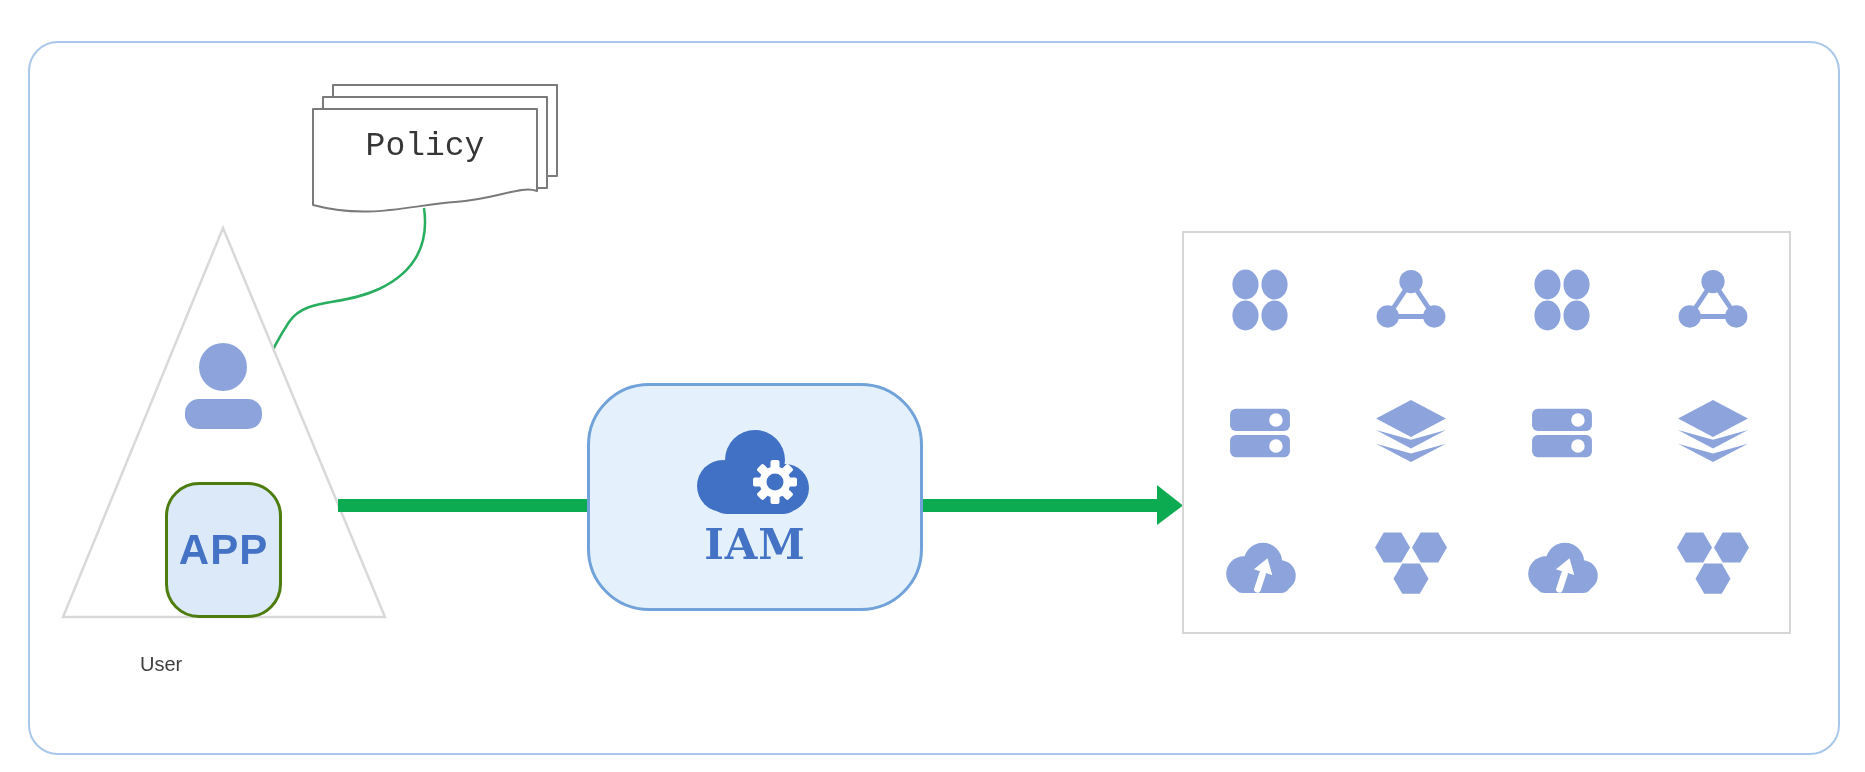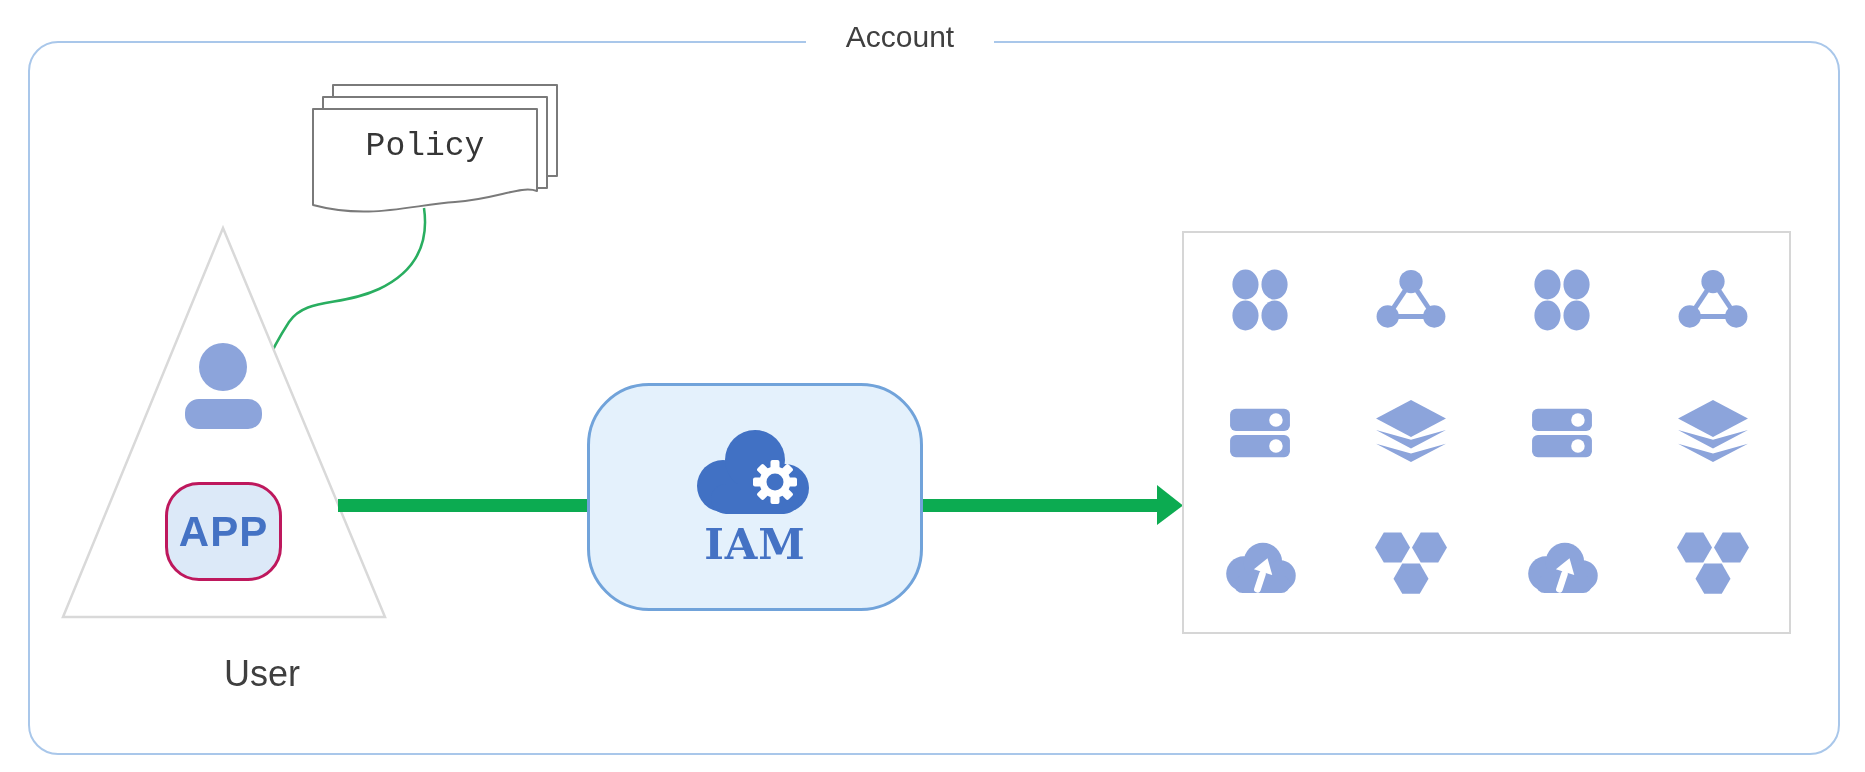--- a/index.html
+++ b/index.html
@@ -17,22 +17,22 @@
     left:806px;top:18px;width:188px;height:38px;line-height:38px;
     background:#ffffff;text-align:center;font-size:30px;color:#3F3F3F;
   }
   
   #policy-label{
     left:313px;top:128px;width:224px;text-align:center;
     font-size:33px;color:#363636;font-family:Liberation Mono, monospace;
   }
   
   #app-badge{
-    left:165px;top:482px;width:117px;height:99px;
-    background:#DCE9F8;border:3px solid #be185d;border-radius:34px;
+    left:165px;top:482px;width:117px;height:136px;
+    background:#DCE9F8;border:3px solid #4d7c0f;border-radius:34px;
     box-sizing:border-box;display:flex;align-items:center;justify-content:center;
   }
   #app-badge span{font-size:42px;font-weight:bold;color:#4472C4;letter-spacing:1px;}
   
   #iam-box{
     left:587px;top:383px;width:336px;height:228px;box-sizing:border-box;
     background:#E4F1FC;border:3px solid #71A3DA;border-radius:62px;
     display:flex;flex-direction:column;align-items:center;justify-content:center;
   }
   #iam-box .iam-text{
@@ -44,21 +44,21 @@
     left:1182px;top:231px;width:609px;height:403px;box-sizing:border-box;
     border:2px solid #D6D6D6;background:#ffffff;
     display:grid;grid-template-columns:repeat(4,1fr);grid-template-rows:repeat(3,1fr);
   }
   #resource-box .cell{display:flex;align-items:center;justify-content:center;}
   
   #arrow-user-iam{
     left:338px;top:499px;width:250px;height:13px;background:#0CAB51;
   }
   
-  .shape-label{font-size:36px;color:#3F3F3F;text-align:right;}
+  .shape-label{font-size:20px;color:#3F3F3F;text-align:left;}
   #user-label{left:140px;top:653px;width:160px;}
   #resource-label{left:1412px;top:660px;width:200px;}
   svg{display:block;}
 </style>
 </head>
 <body>
 
 <svg width="0" height="0" style="position:absolute" aria-hidden="true">
   <defs>
     <symbol id="sym-quad-petal" viewBox="0 0 64 64">
@@ -114,21 +114,20 @@
         <polygon points="41,17 50,1.5 68,1.5 77,17 68,32.5 50,32.5"></polygon>
         <polygon points="22,49 31,33.5 49,33.5 58,49 49,64.5 31,64.5"></polygon>
       </g>
     </symbol>
   </defs>
 </svg>
 
 <div id="stage">
 
   <div id="account-box" class="abs"></div>
-  <div id="account-label" class="abs">Account</div>
 
   <svg class="abs" style="left:311px;top:83px" width="252" height="132" viewBox="0 0 252 132">
     <g fill="#ffffff" stroke="#7A7A7A" stroke-width="2" stroke-linejoin="round">
       <rect x="22" y="2" width="224" height="91"></rect>
       <rect x="12" y="14" width="224" height="91"></rect>
       <path d="M2 26 L226 26 L226 108 C210 102 186 116 144 119 C100 122 58 137 2 122 Z"></path>
     </g>
   </svg>
   <div id="policy-label" class="abs">Policy</div>
 

